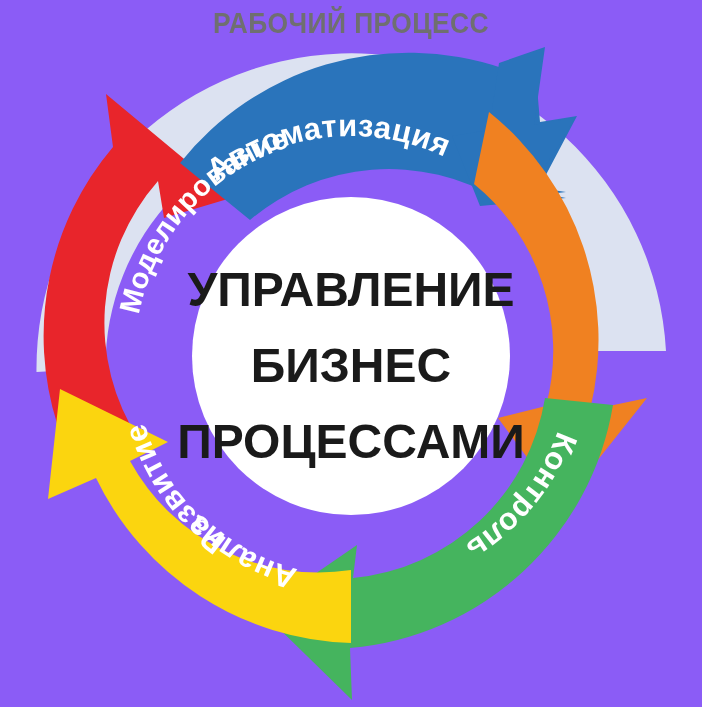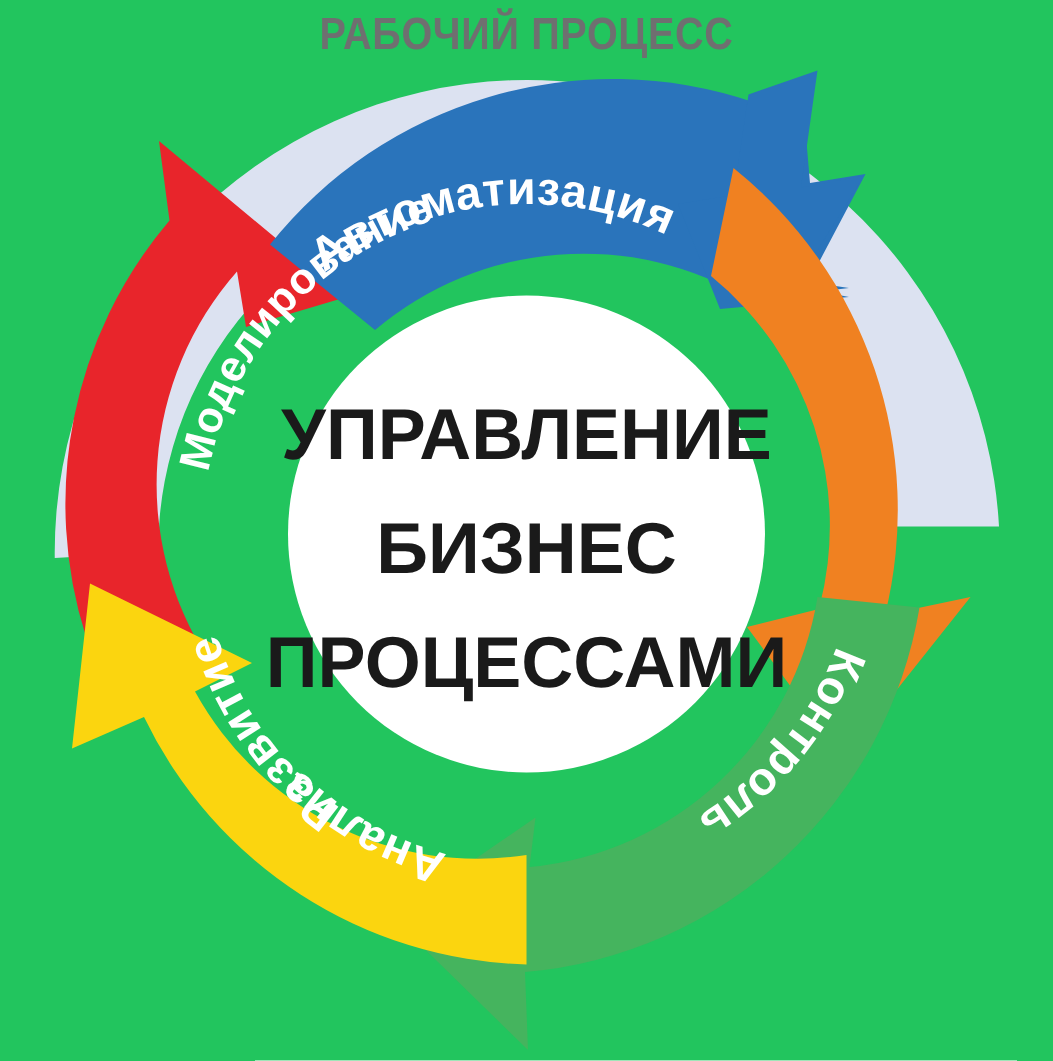--- a/index.html
+++ b/index.html
@@ -10,21 +10,21 @@
   body {
     width: 702px;
     height: 707px;
     overflow: hidden;
     font-family: "Liberation Sans", sans-serif;
   }
   #stage {
     position: relative;
     width: 702px;
     height: 707px;
-    background: #22c55e;
+    background: #8b5cf6;
   }
   #diagram {
     position: absolute;
     left: 0;
     top: 0;
     width: 702px;
     height: 707px;
     display: block;
   }
   .title-text {

